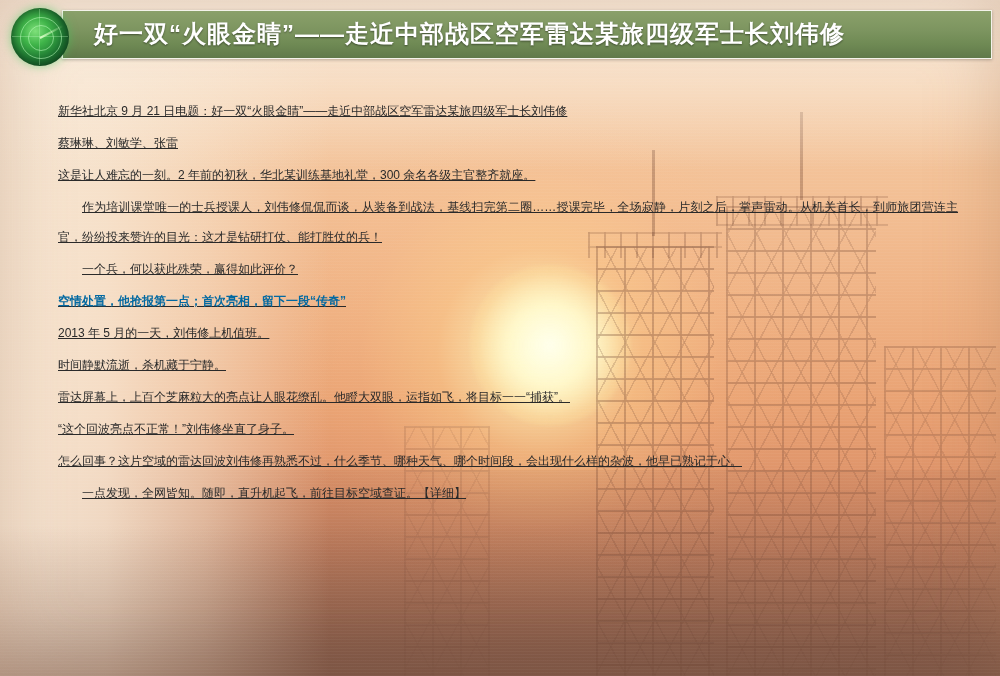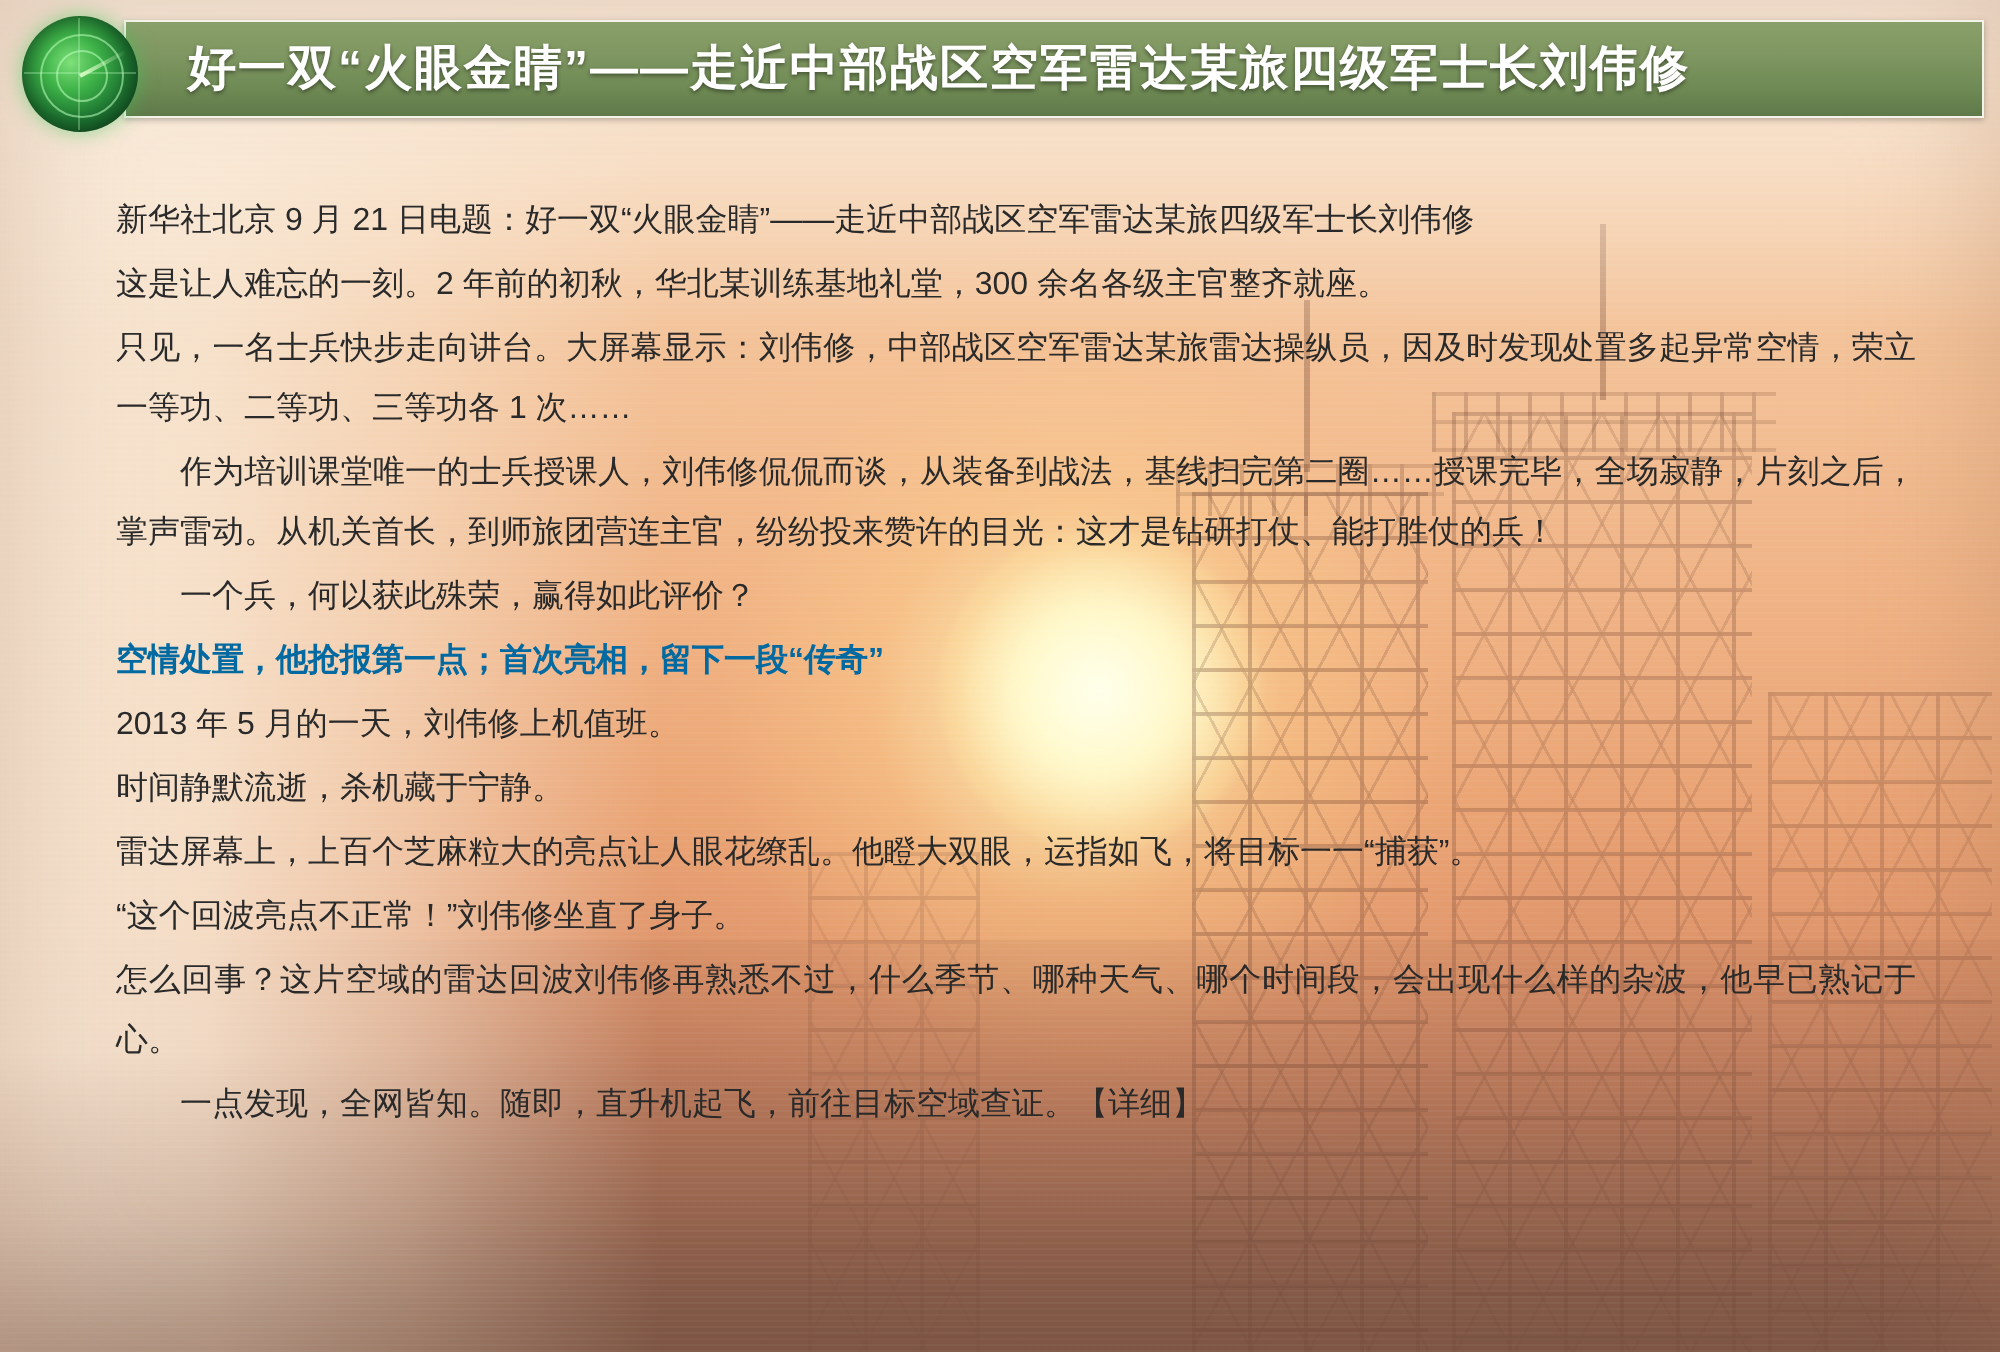--- a/index.html
+++ b/index.html
@@ -172,22 +172,23 @@
   }
   .radar-badge .cross-h { left: 6px; top: 30px; width: 56px; height: 1px; }
   .radar-badge .cross-v { left: 33px; top: 3px; width: 1px; height: 56px; }
 
   
   .article {
     position: absolute;
     left: 58px; top: 96px;
     width: 900px;
     color: #2a2a2a;
-    font-size: 16px;
+    font-size: 12px;
     line-height: 30px;
+    text-decoration: underline;
   }
   .article p {
     margin: 0 0 2px 0;
     text-align: justify;
   }
   .p-indent { text-indent: 2em; }
   .byline { color: #2a2a2a; }
   .subhead {
     font-weight: bold;
     color: #0369a1;
@@ -223,22 +224,22 @@
       <div class="ring r2"></div>
       <div class="cross-h"></div>
       <div class="cross-v"></div>
       <div class="sweep"></div>
     </div>
     <div class="header-title">好一双“火眼金睛”——走近中部战区空军雷达某旅四级军士长刘伟修</div>
   </div>
 
   <div class="article">
     <p>新华社北京 9 月 21 日电题：好一双“火眼金睛”——走近中部战区空军雷达某旅四级军士长刘伟修</p>
+    <p class="byline">蔡琳琳、刘敏学、张雷</p>
     <p>这是让人难忘的一刻。2 年前的初秋，华北某训练基地礼堂，300 余名各级主官整齐就座。</p>
-    <p>只见，一名士兵快步走向讲台。大屏幕显示：刘伟修，中部战区空军雷达某旅雷达操纵员，因及时发现处置多起异常空情，荣立一等功、二等功、三等功各 1 次……</p>
     <p class="p-indent">作为培训课堂唯一的士兵授课人，刘伟修侃侃而谈，从装备到战法，基线扫完第二圈……授课完毕，全场寂静，片刻之后，掌声雷动。从机关首长，到师旅团营连主官，纷纷投来赞许的目光：这才是钻研打仗、能打胜仗的兵！</p>
     <p class="p-indent">一个兵，何以获此殊荣，赢得如此评价？</p>
     <p class="subhead">空情处置，他抢报第一点；首次亮相，留下一段“传奇”</p>
     <p>2013 年 5 月的一天，刘伟修上机值班。</p>
     <p>时间静默流逝，杀机藏于宁静。</p>
     <p>雷达屏幕上，上百个芝麻粒大的亮点让人眼花缭乱。他瞪大双眼，运指如飞，将目标一一“捕获”。</p>
     <p>“这个回波亮点不正常！”刘伟修坐直了身子。</p>
     <p>怎么回事？这片空域的雷达回波刘伟修再熟悉不过，什么季节、哪种天气、哪个时间段，会出现什么样的杂波，他早已熟记于心。</p>
     <p class="p-indent">一点发现，全网皆知。随即，直升机起飞，前往目标空域查证。【详细】</p>
   </div>

